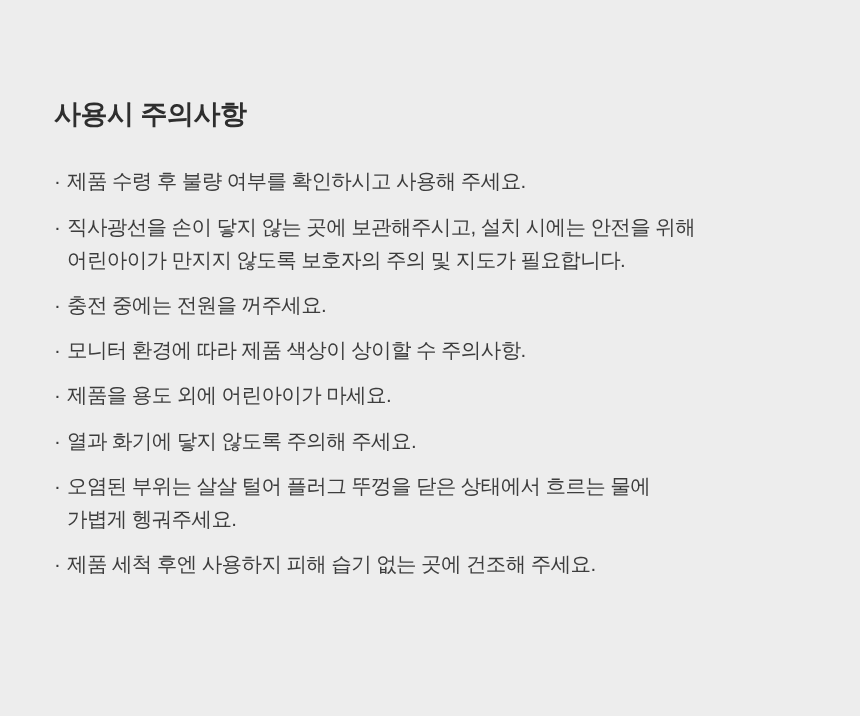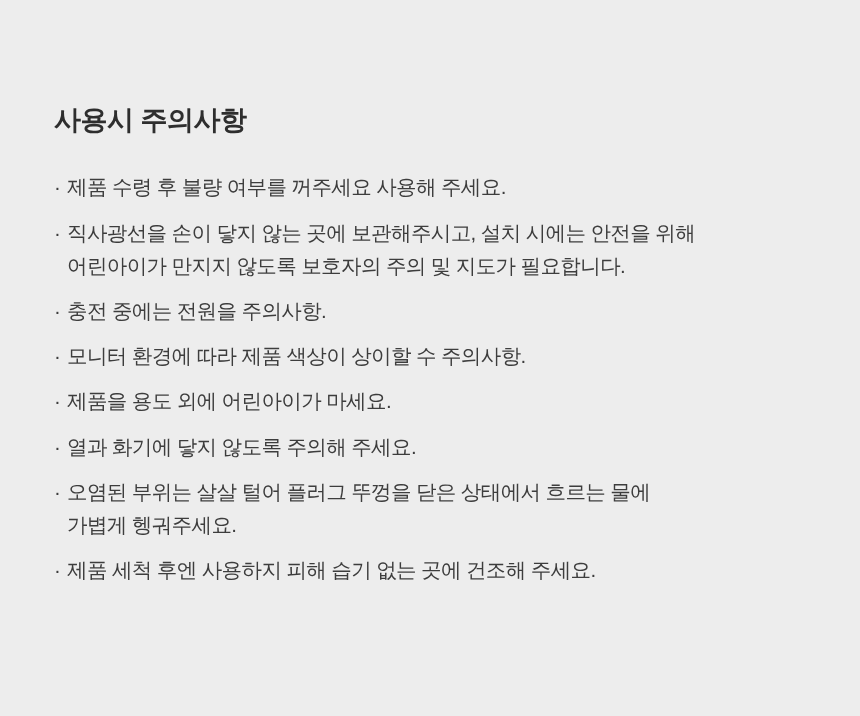--- a/index.html
+++ b/index.html
@@ -13,21 +13,20 @@
     font-family: "Liberation Sans", "DejaVu Sans", sans-serif;
     color: #3b3b3b;
     overflow: hidden;
   }
   .page {
     position: relative;
     width: 860px;
     height: 512px;
     box-sizing: border-box;
     padding: 98px 60px 0 54px;
-    margin-top: 6px;
   }
   .notice-title {
     font-size: 27px;
     font-weight: bold;
     color: #2e2e2e;
     letter-spacing: -0.5px;
     margin: 0 0 34px 0;
     line-height: 1.2;
   }
   .notice-list {
@@ -62,30 +61,30 @@
 </style>
 </head>
 <body>
 
 <div class="page">
   <h1 class="notice-title">사용시 주의사항</h1>
 
   <ul class="notice-list">
     <li class="notice-item">
       <span class="bullet">·</span>
-      <span class="item-text">제품 수령 후 불량 여부를 꺼주세요 사용해 주세요.</span>
+      <span class="item-text">제품 수령 후 불량 여부를 확인하시고 사용해 주세요.</span>
     </li>
     <li class="notice-item">
       <span class="bullet">·</span>
       <span class="item-text wrap-indent">직사광선을 손이 닿지 않는 곳에 보관해주시고, 설치 시에는 안전을 위해
 어린아이가 만지지 않도록 보호자의 주의 및 지도가 필요합니다.</span>
     </li>
     <li class="notice-item">
       <span class="bullet">·</span>
-      <span class="item-text">충전 중에는 전원을 주의사항.</span>
+      <span class="item-text">충전 중에는 전원을 꺼주세요.</span>
     </li>
     <li class="notice-item">
       <span class="bullet">·</span>
       <span class="item-text">모니터 환경에 따라 제품 색상이 상이할 수 주의사항.</span>
     </li>
     <li class="notice-item">
       <span class="bullet">·</span>
       <span class="item-text">제품을 용도 외에 어린아이가 마세요.</span>
     </li>
     <li class="notice-item">

